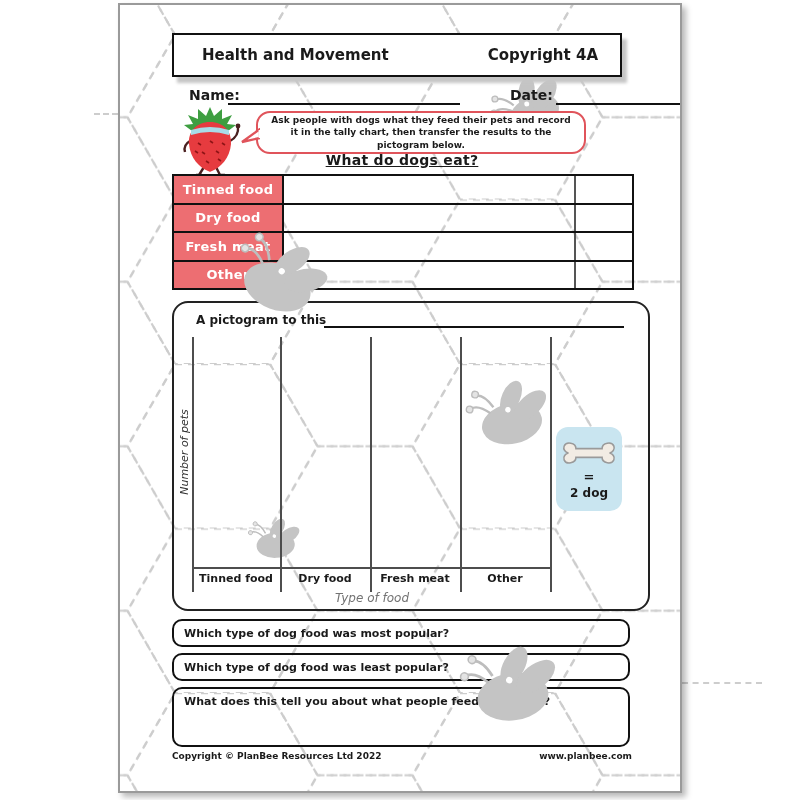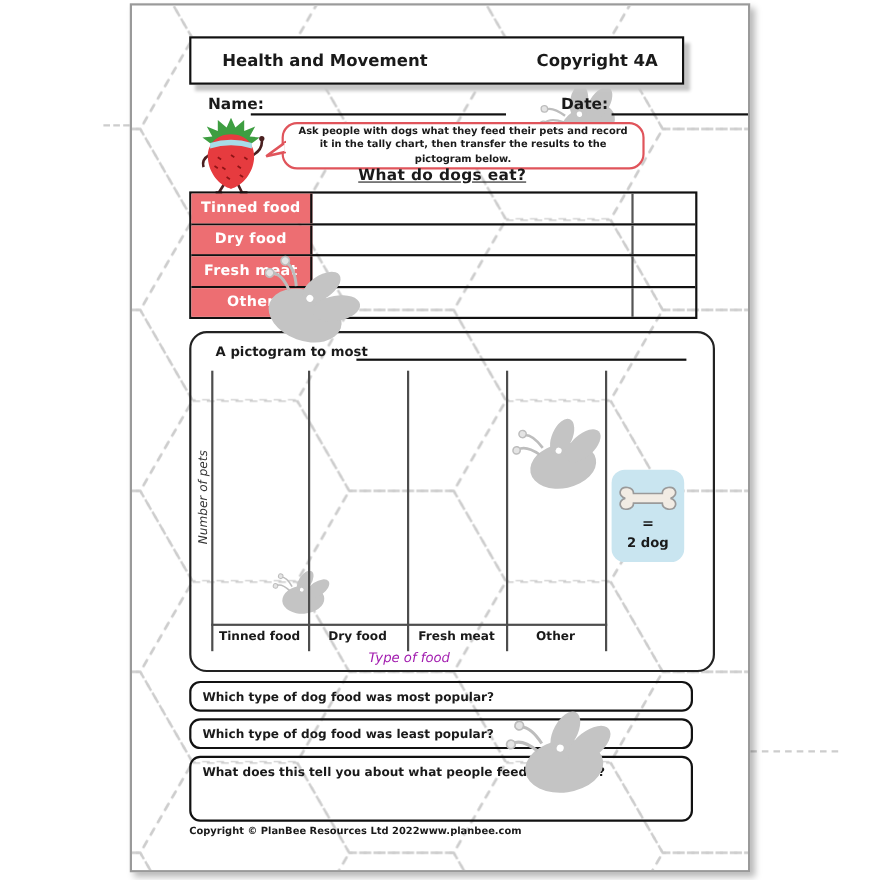--- a/index.html
+++ b/index.html
@@ -56,40 +56,40 @@
 
   
   .picto{left:52px;top:296px;width:474px;height:306px;border:2px solid #222;border-radius:16px;
     box-sizing:content-box;}
   .p-caption{position:absolute;left:22px;top:10px;font-size:12px;font-weight:bold;}
   .p-caption-line{position:absolute;left:150px;top:0px;width:300px;height:23px;border-bottom:2px solid #111;}
   .vline{position:absolute;top:34px;width:2px;height:255px;background:#4d4d4d;}
   .axis{position:absolute;left:18px;top:264px;width:360px;height:2px;background:#4d4d4d;}
   .cat{position:absolute;top:269px;height:16px;text-align:center;font-size:11px;font-weight:600;}
   .xlabel{position:absolute;left:18px;top:288px;width:360px;text-align:center;font-style:italic;
-    font-size:12px;color:#a21caf;}
+    font-size:12px;color:#737373;}
   .ylabel{position:absolute;left:-53px;top:141px;width:130px;height:16px;text-align:center;
     transform:rotate(-90deg);font-style:italic;font-size:11px;color:#333;}
   .p-col{position:absolute;top:34px;height:230px;}
 
   
   .key{position:absolute;left:382px;top:124px;width:66px;height:84px;background:#c9e5f0;
     border-radius:12px;display:flex;flex-direction:column;align-items:center;justify-content:center;gap:2px;}
   .key .equals{font-size:13px;font-weight:bold;}
   .key .keylabel{font-size:12px;font-weight:bold;}
 
   
   .qbox{left:52px;width:458px;border:2px solid #111;border-radius:10px;box-sizing:border-box;
     font-size:11px;font-weight:600;background:transparent;}
   .q1{top:614px;height:28px;display:flex;align-items:center;padding-left:10px;}
   .q2{top:648px;height:28px;display:flex;align-items:center;padding-left:10px;}
   .q3{top:682px;height:60px;padding:6px 10px 0 10px;}
 
   
-  .footer{left:52px;top:746px;width:460px;display:flex;
+  .footer{left:52px;top:746px;width:460px;display:flex;justify-content:space-between;
     font-size:9px;font-weight:bold;}
 
   
   .bleed{position:absolute;border-top:2.5px dashed #cdcdcd;z-index:0;}
 </style>
 </head>
 <body>
 
 <svg width="0" height="0" style="position:absolute">
   <defs>
@@ -191,21 +191,21 @@
         <div class="t-count"></div>
       </div>
       <div class="t-row">
         <div class="t-label">Other</div>
         <div class="t-tally"></div>
         <div class="t-count"></div>
       </div>
     </div>
 
     <div class="abs picto">
-      <span class="p-caption">A pictogram to most</span>
+      <span class="p-caption">A pictogram to this</span>
       <span class="p-caption-line"></span>
 
       <div class="ylabel">Number of pets</div>
 
       <div class="vline" style="left:18px;"></div>
       <div class="vline" style="left:106px;"></div>
       <div class="vline" style="left:196px;"></div>
       <div class="vline" style="left:286px;"></div>
       <div class="vline" style="left:376px;"></div>
       <div class="axis"></div>

